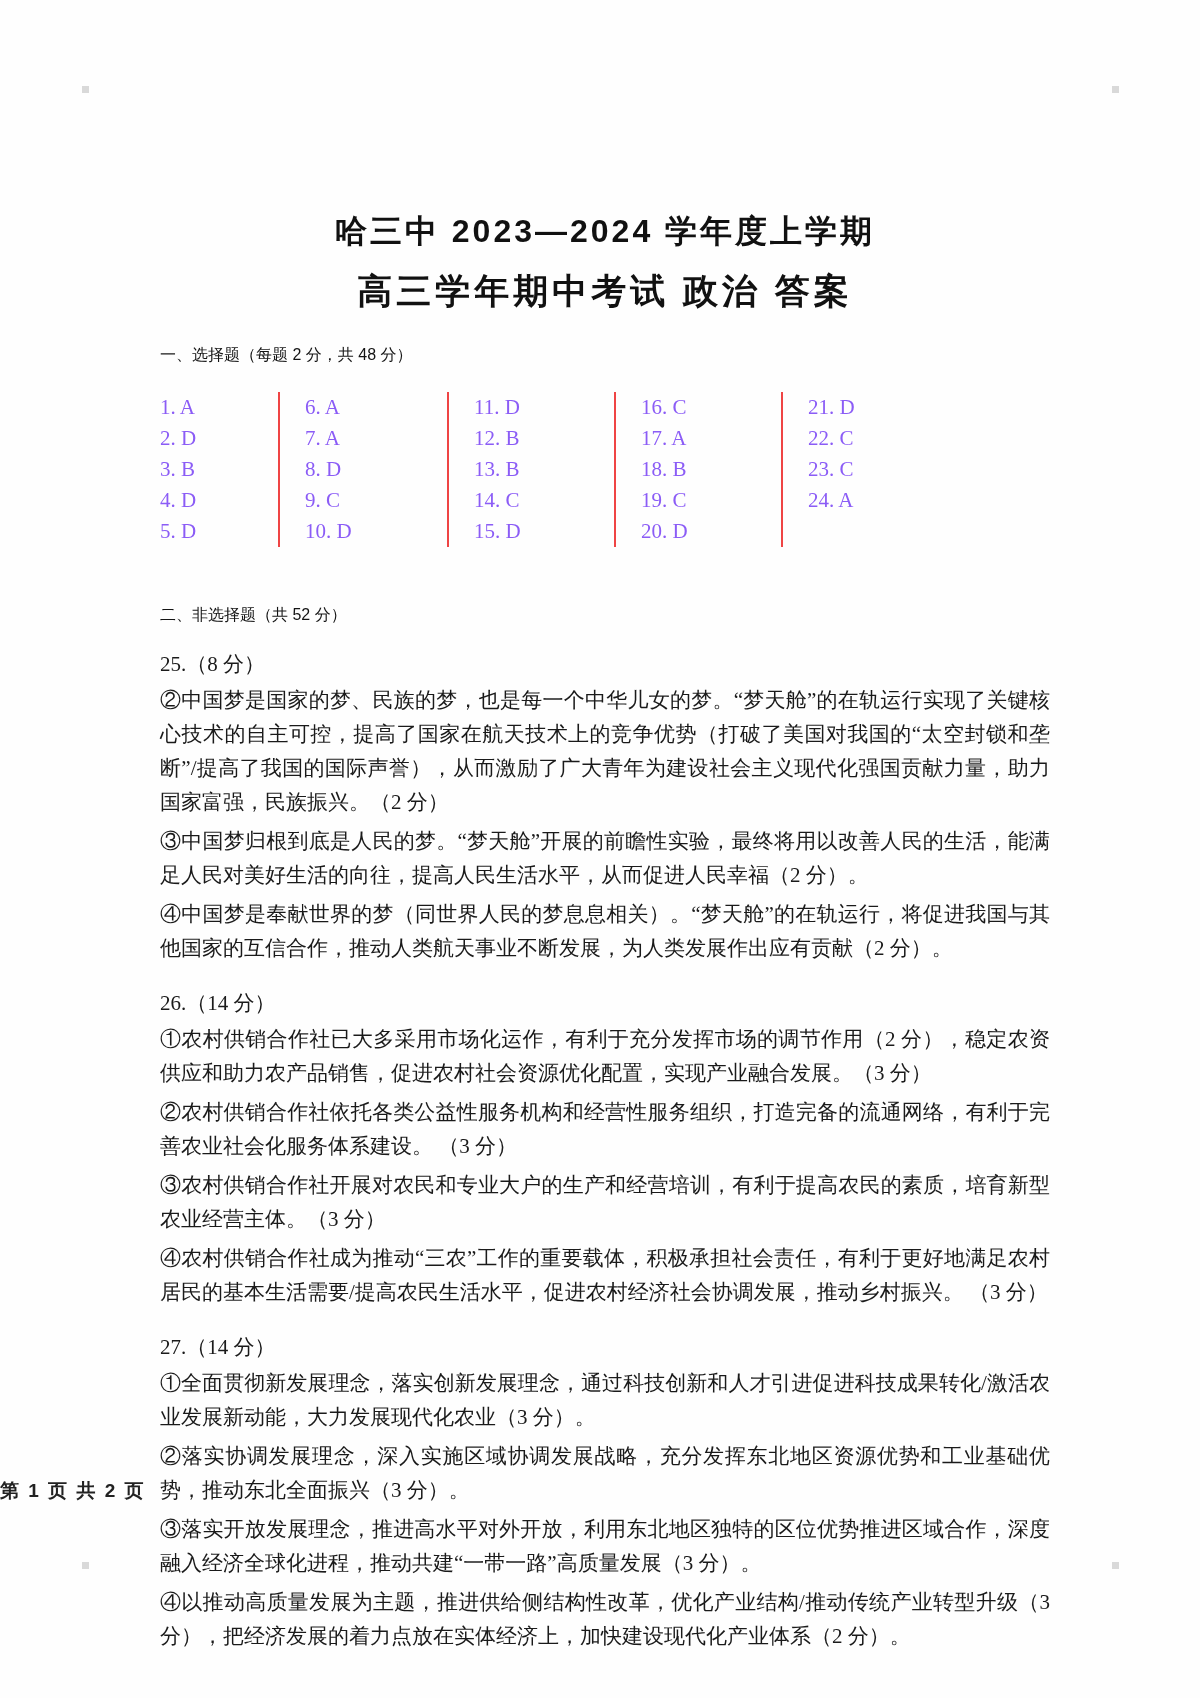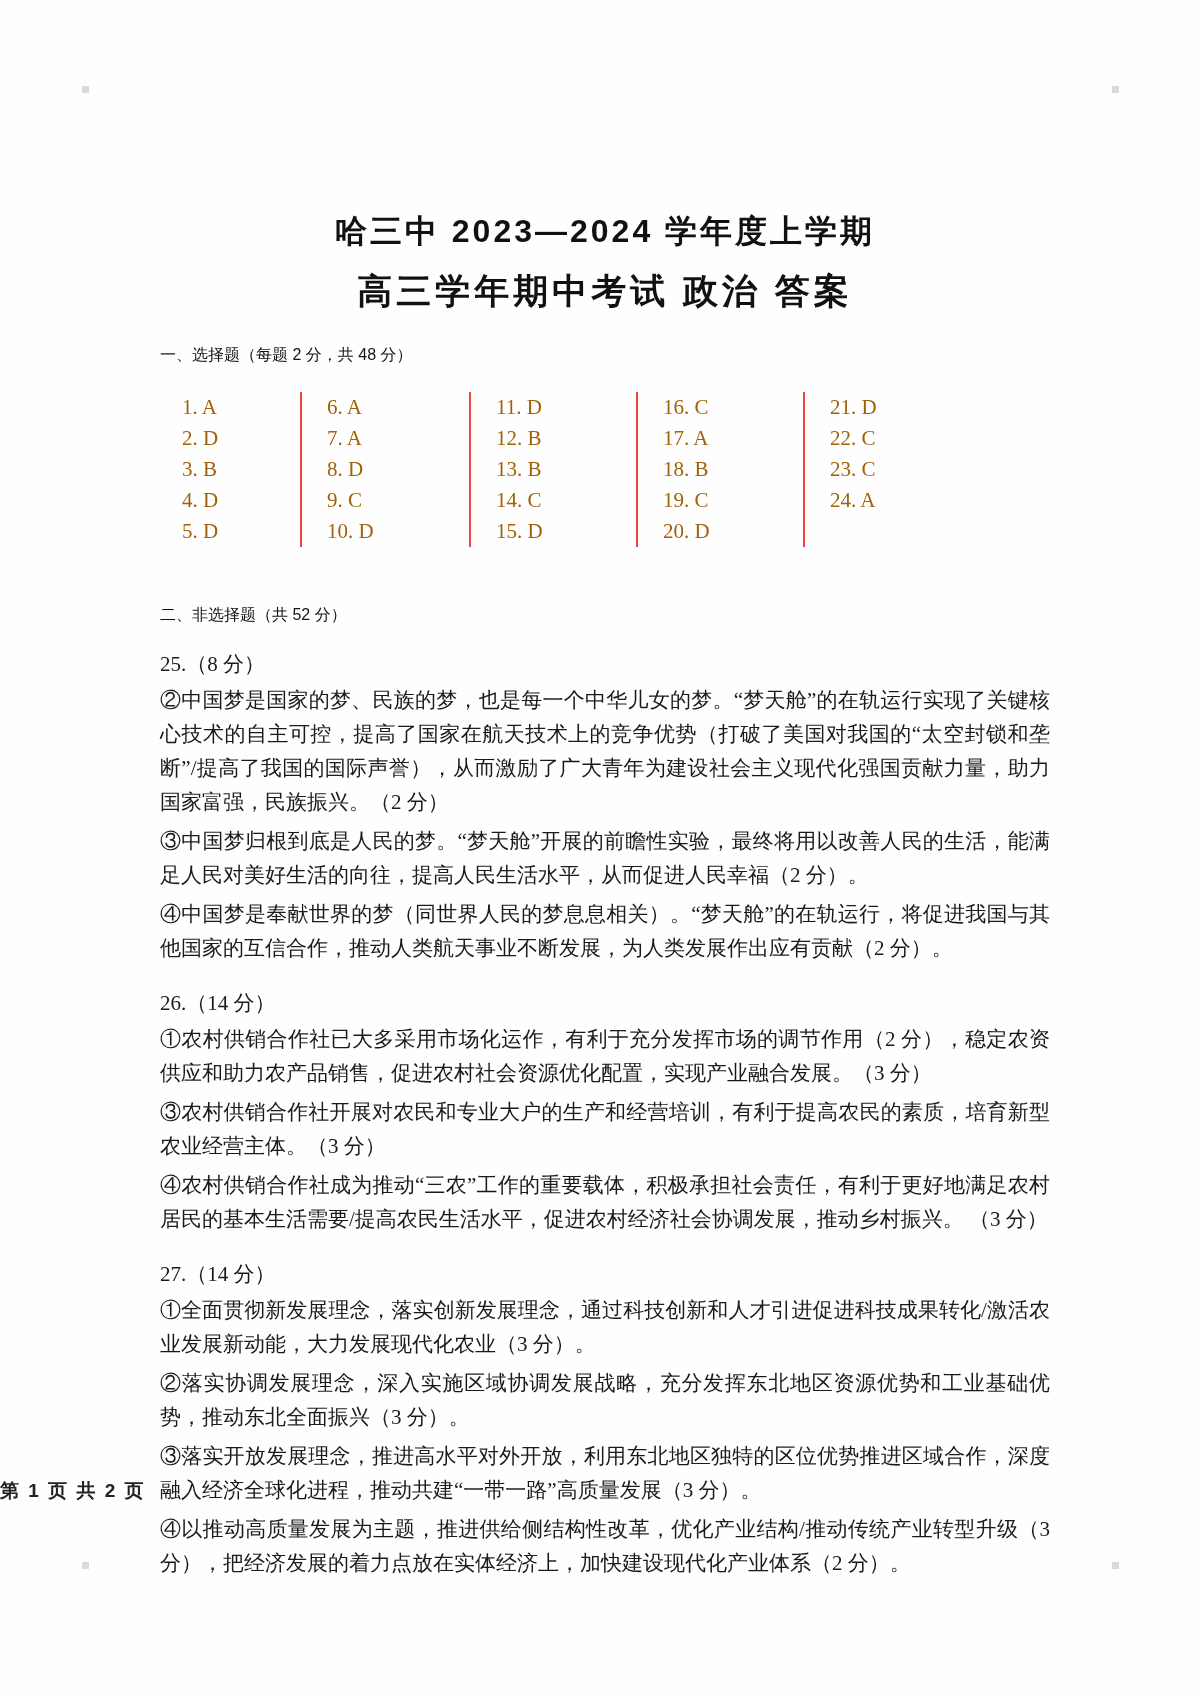--- a/index.html
+++ b/index.html
@@ -19,21 +19,21 @@
   .title-line2 { font-size:35px; letter-spacing:4px; margin-top:14px; }
 
   .sec-heading {
     margin-top:30px;
     font-family:"Liberation Sans","DejaVu Sans",sans-serif;
     font-weight:normal; font-size:16px; color:#141414;
   }
 
   .answer-grid {
     display:flex; margin-top:26px; width:800px;
-    font-size:21px; color:#a16207;justify-content:flex-end;
+    font-size:21px; color:#8b5cf6;
   }
   .answer-col { line-height:31px; }
   .answer-col.c1 { width:118px; }
   .answer-col.c2 { width:142px; }
   .answer-col.c3 { width:140px; }
   .answer-col.c4 { width:140px; }
   .answer-col.c5 { width:130px; }
   .answer-col + .answer-col { border-left:2px solid #ef4444; padding-left:25px; }
 
   .sec2-heading { margin-top:58px; }
@@ -116,20 +116,21 @@
     <div class="question">
       <div class="qnum">25.（8 分）</div>
       <p class="para">②中国梦是国家的梦、民族的梦，也是每一个中华儿女的梦。“梦天舱”的在轨运行实现了关键核心技术的自主可控，提高了国家在航天技术上的竞争优势（打破了美国对我国的“太空封锁和垄断”/提高了我国的国际声誉），从而激励了广大青年为建设社会主义现代化强国贡献力量，助力国家富强，民族振兴。（2 分）</p>
       <p class="para">③中国梦归根到底是人民的梦。“梦天舱”开展的前瞻性实验，最终将用以改善人民的生活，能满足人民对美好生活的向往，提高人民生活水平，从而促进人民幸福（2 分）。</p>
       <p class="para">④中国梦是奉献世界的梦（同世界人民的梦息息相关）。“梦天舱”的在轨运行，将促进我国与其他国家的互信合作，推动人类航天事业不断发展，为人类发展作出应有贡献（2 分）。</p>
     </div>
 
     <div class="question">
       <div class="qnum">26.（14 分）</div>
       <p class="para">①农村供销合作社已大多采用市场化运作，有利于充分发挥市场的调节作用（2 分），稳定农资供应和助力农产品销售，促进农村社会资源优化配置，实现产业融合发展。（3 分）</p>
+      <p class="para">②农村供销合作社依托各类公益性服务机构和经营性服务组织，打造完备的流通网络，有利于完善农业社会化服务体系建设。 （3 分）</p>
       <p class="para">③农村供销合作社开展对农民和专业大户的生产和经营培训，有利于提高农民的素质，培育新型农业经营主体。（3 分）</p>
       <p class="para">④农村供销合作社成为推动“三农”工作的重要载体，积极承担社会责任，有利于更好地满足农村居民的基本生活需要/提高农民生活水平，促进农村经济社会协调发展，推动乡村振兴。 （3 分）</p>
     </div>
 
     <div class="question">
       <div class="qnum">27.（14 分）</div>
       <p class="para">①全面贯彻新发展理念，落实创新发展理念，通过科技创新和人才引进促进科技成果转化/激活农业发展新动能，大力发展现代化农业（3 分）。</p>
       <p class="para">②落实协调发展理念，深入实施区域协调发展战略，充分发挥东北地区资源优势和工业基础优势，推动东北全面振兴（3 分）。</p>
       <p class="para">③落实开放发展理念，推进高水平对外开放，利用东北地区独特的区位优势推进区域合作，深度融入经济全球化进程，推动共建“一带一路”高质量发展（3 分）。</p>
       <p class="para">④以推动高质量发展为主题，推进供给侧结构性改革，优化产业结构/推动传统产业转型升级（3 分），把经济发展的着力点放在实体经济上，加快建设现代化产业体系（2 分）。</p>

